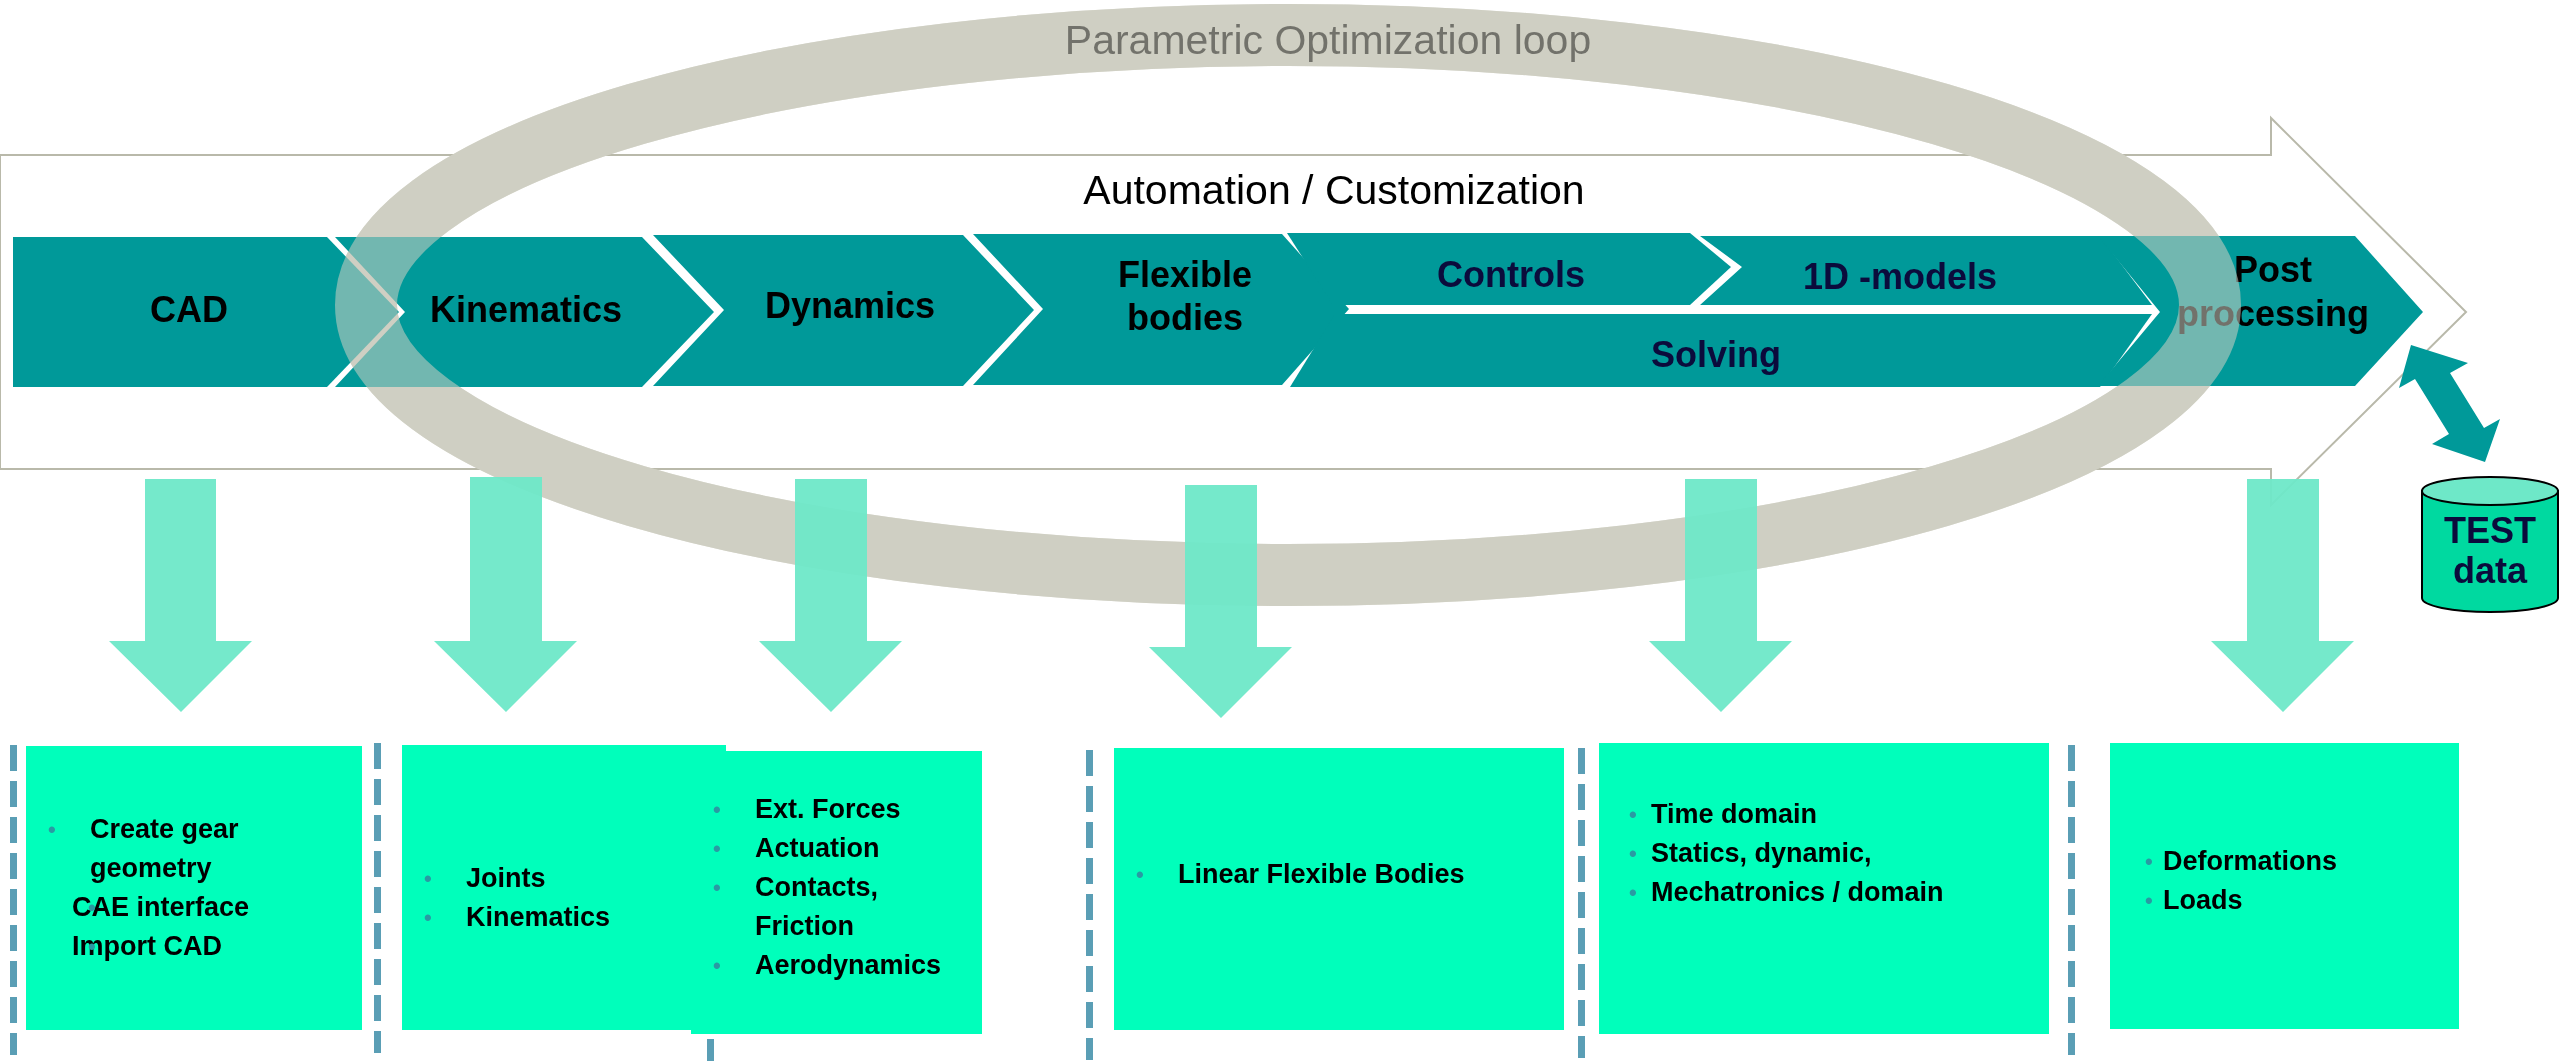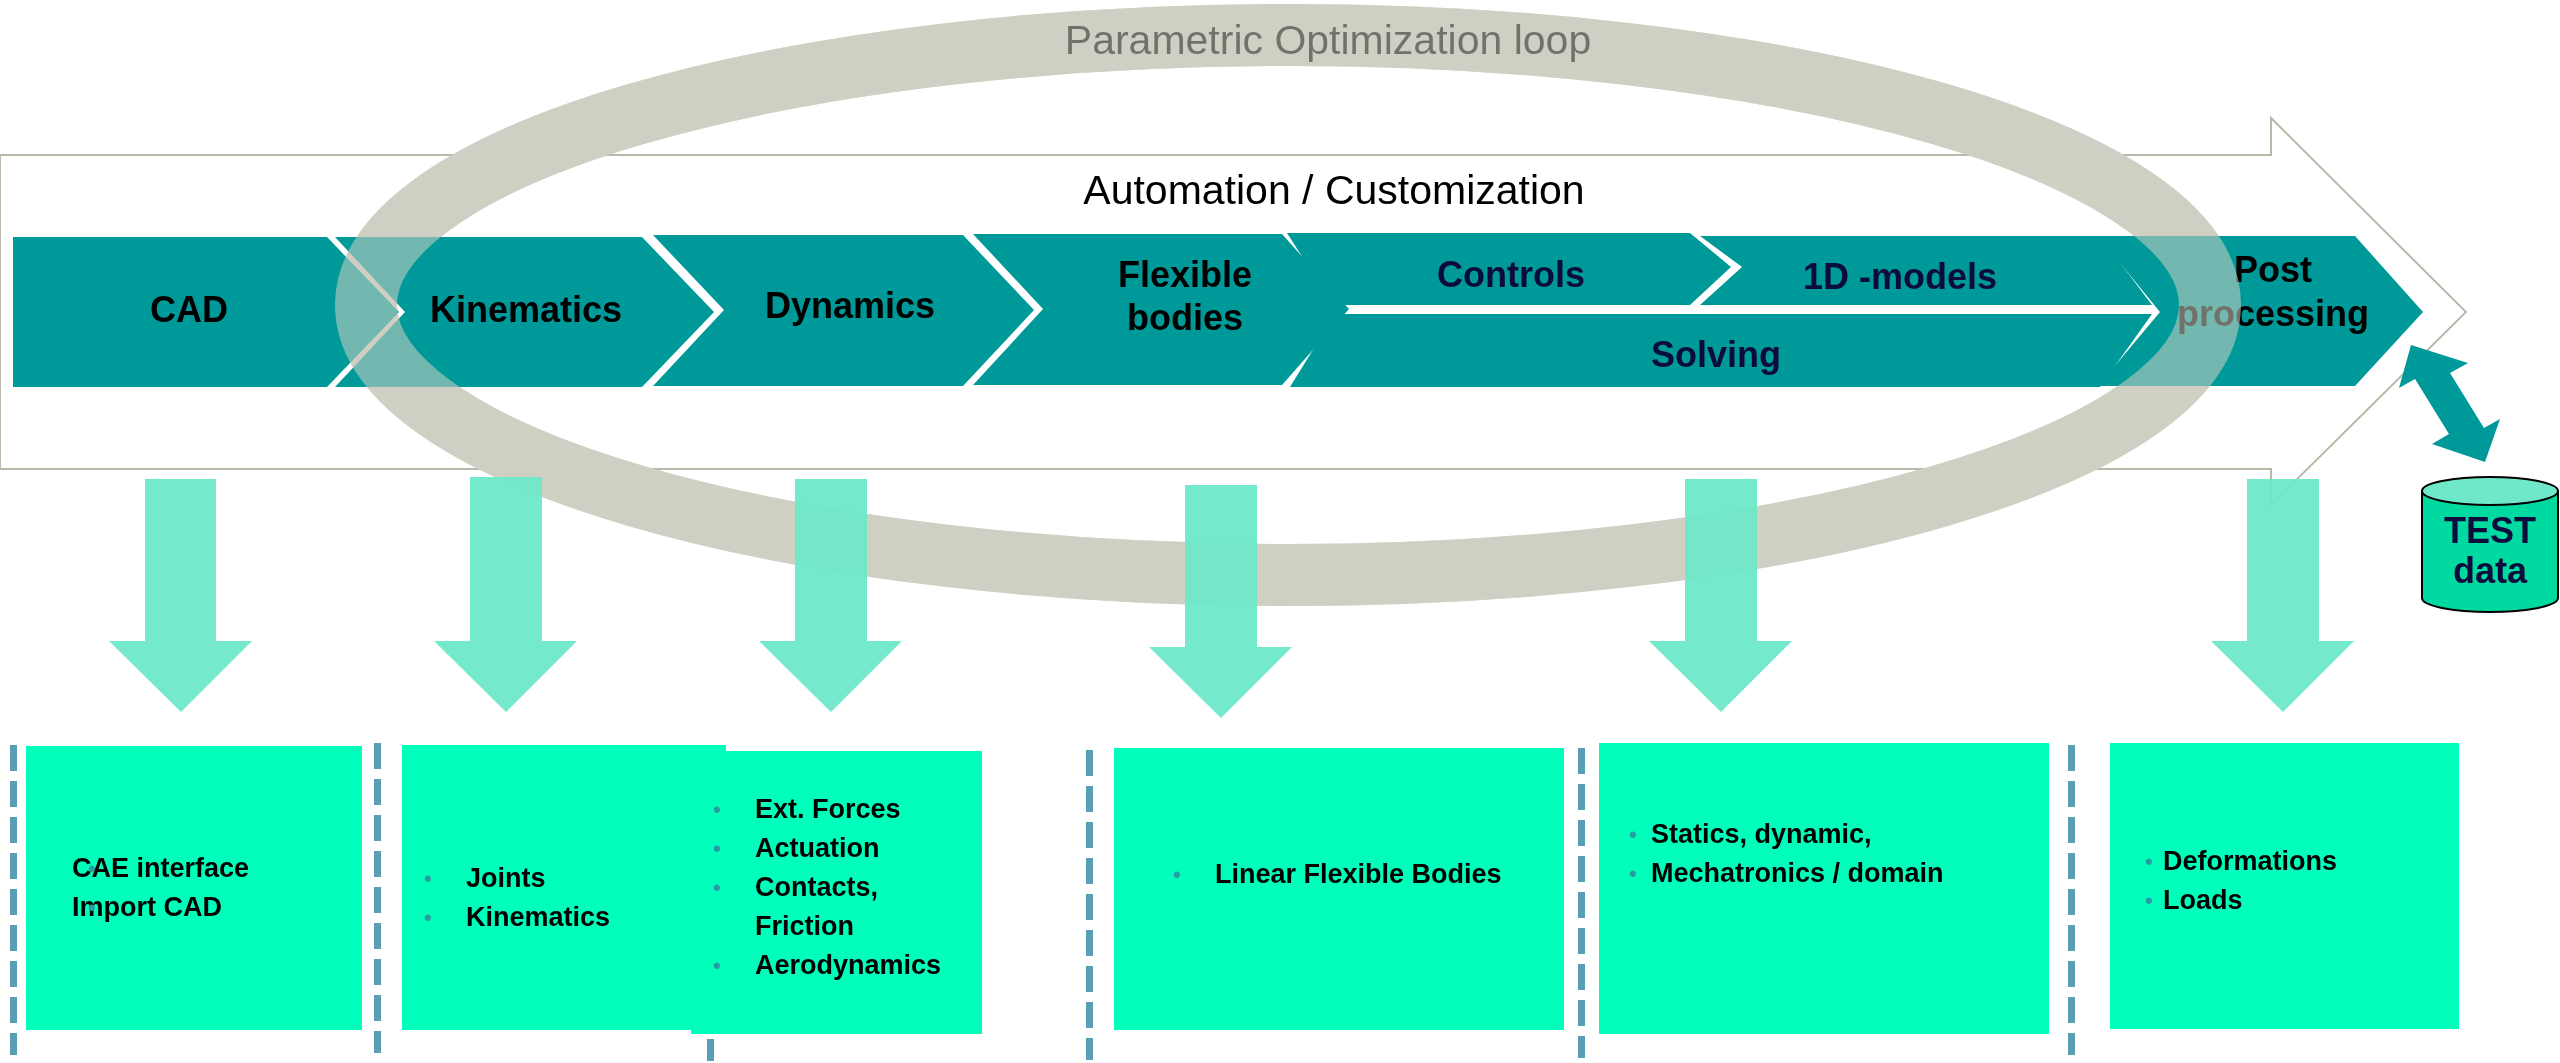--- a/index.html
+++ b/index.html
@@ -84,20 +84,21 @@
 
 <div class="sep" style="left:10px; top:745px;"></div>
 <div class="sep" style="left:374px; top:743px;"></div>
 <div class="sep" style="left:707px; top:751px;"></div>
 <div class="sep" style="left:1086px; top:750px;"></div>
 <div class="sep" style="left:1578px; top:748px;"></div>
 <div class="sep" style="left:2068px; top:745px;"></div>
 
 <div class="box wide" style="left:26px; top:746px; width:336px; height:284px;">
   <ul>
+    <li style="padding-right:40px;">Create gear geometry</li>
     <li class="sub">CAE interface</li>
     <li class="sub">Import CAD</li>
   </ul>
 </div>
 
 <div class="box wide" style="left:402px; top:745px; width:324px; height:285px;">
   <ul style="margin-top:20px;">
     <li>Joints</li>
     <li>Kinematics</li>
   </ul>
@@ -106,27 +107,28 @@
 <div class="box wide" style="left:691px; top:751px; width:291px; height:283px;">
   <ul style="margin-top:-10px;">
     <li>Ext. Forces</li>
     <li>Actuation</li>
     <li>Contacts, Friction</li>
     <li>Aerodynamics</li>
   </ul>
 </div>
 
 <div class="box wide" style="left:1114px; top:748px; width:450px; height:282px;">
-  <ul style="margin-top:-30px; padding-right:20px;margin-left:37px;">
+  <ul style="margin-top:-30px; padding-right:20px;">
     <li>Linear Flexible Bodies</li>
   </ul>
 </div>
 
 <div class="box tight" style="left:1599px; top:743px; width:450px; height:291px; padding-left:8px;">
   <ul style="margin-top:-70px;">
+    <li>Time domain</li>
     <li>Statics, dynamic,</li>
     <li>Mechatronics / domain</li>
   </ul>
 </div>
 
 <div class="box tighter" style="left:2110px; top:743px; width:349px; height:286px; padding-left:0px;">
   <ul style="margin-top:-10px;margin-left:25px;">
     <li>Deformations</li>
     <li>Loads</li>
   </ul>

